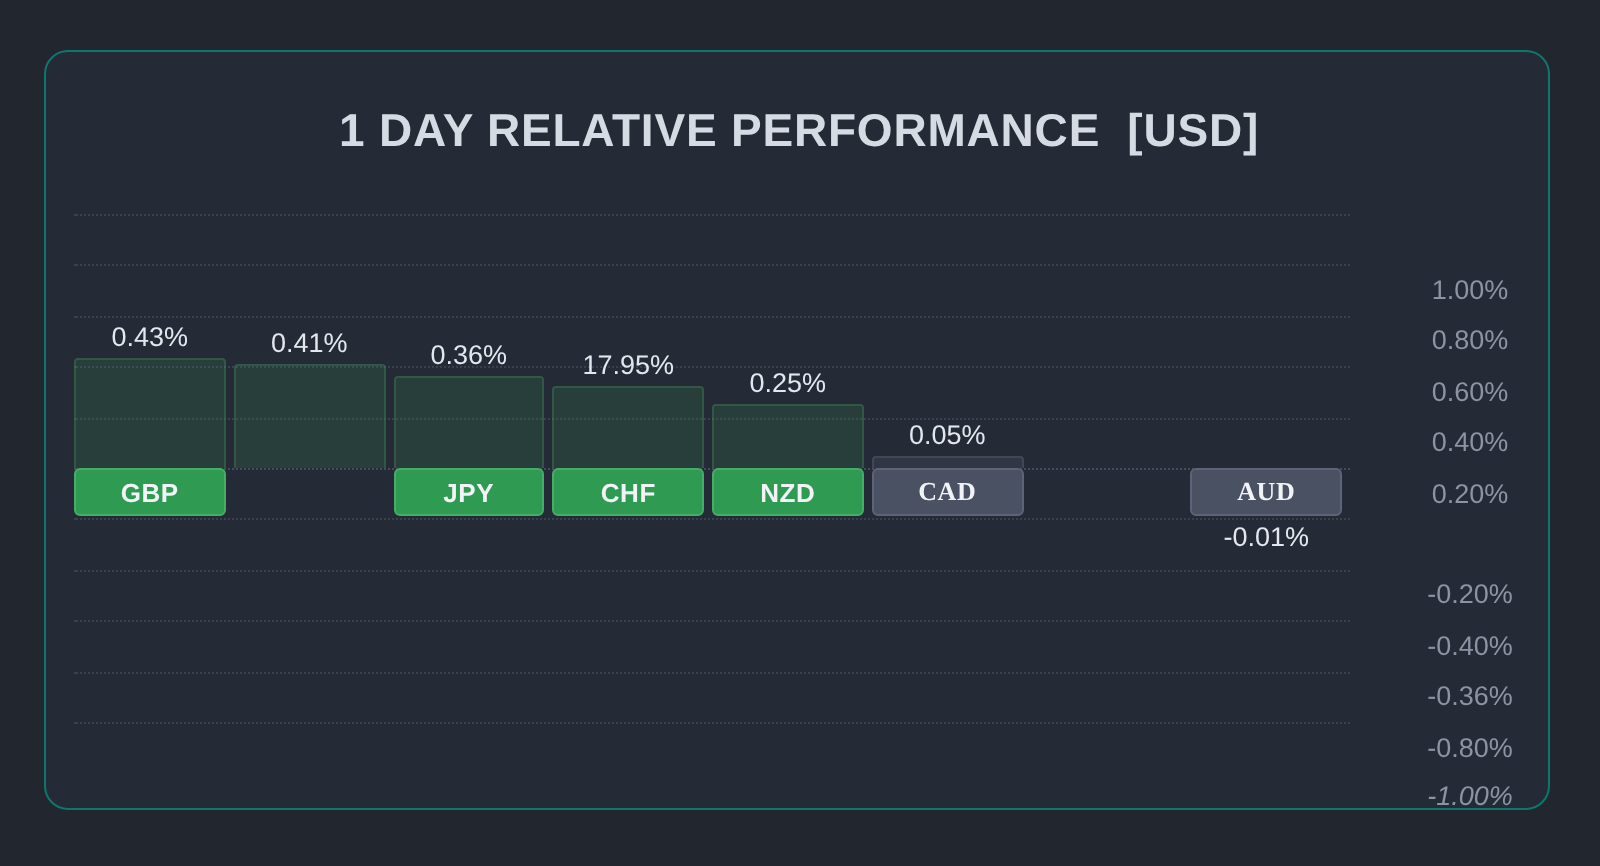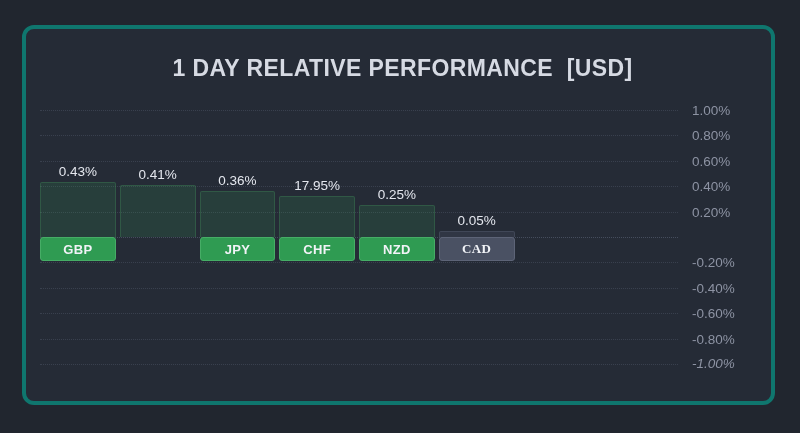--- a/index.html
+++ b/index.html
@@ -22,21 +22,21 @@
 
   
   #card {
     position: absolute;
     left: 22px;
     top: 25px;
     width: 753px;
     height: 380px;
     box-sizing: border-box;
     background: #252b36;
-    border: 4px solid #0f766e;
+    border: 1px solid #0f766e;
     border-radius: 12px;
   }
 
   
   #chart-title {
     position: absolute;
     left: 0;
     top: 26px;
     width: 753px;
     text-align: center;
@@ -64,25 +64,26 @@
     border-top: 1px dotted #39404e;
   }
   .gridline.zero {
     border-top-color: #454d5d;
   }
 
   .axis-label {
     position: absolute;
     left: 652px;          
     width: 92px;
-    text-align: left;
+    text-align: center;
     color: #8d93a3;
     font-size: 13.5px;
     transform: translateY(-50%);
     white-space: nowrap;
+    margin-top: 38px;
   }
 
   
   #bars {
     position: absolute;
     left: 0;
     top: 0;
     width: 100%;
     height: 100%;
   }
@@ -170,21 +171,21 @@
           <div class="gridline" style="top: 267.273px;"></div>
         </div>
       <div id="axis-labels">
           <div class="axis-label" style="top: 12.7273px;">1.00%</div>
           <div class="axis-label" style="top: 38.1818px;">0.80%</div>
           <div class="axis-label" style="top: 63.6364px;">0.60%</div>
           <div class="axis-label" style="top: 89.0909px;">0.40%</div>
           <div class="axis-label" style="top: 114.545px;">0.20%</div>
           <div class="axis-label" style="top: 165.455px;">-0.20%</div>
           <div class="axis-label" style="top: 190.909px;">-0.40%</div>
-          <div class="axis-label" style="top: 216.364px;">-0.60%</div>
+          <div class="axis-label" style="top: 216.364px;">-0.36%</div>
           <div class="axis-label" style="top: 241.818px;">-0.80%</div>
           <div class="axis-label" style="top: 266px; font-style: italic;">-1.00%</div>
         </div>
       <div id="bars">
           <div class="bar-group" style="left: 0px; width: 75.75px;">
             <div class="bar-body pos" style="top: 85.2727px; height: 54.7273px;"></div>
             <div class="bar-chip up" style="top: 140px;">GBP</div>
             <div class="bar-value above" style="top: 82.2727px;">0.43%</div>
           </div>
           <div class="bar-group" style="left: 79.75px; width: 75.75px;">
@@ -204,17 +205,21 @@
           <div class="bar-group" style="left: 319px; width: 75.75px;">
             <div class="bar-body pos" style="top: 108.182px; height: 31.8182px;"></div>
             <div class="bar-chip up" style="top: 140px;">NZD</div>
             <div class="bar-value above" style="top: 105.182px;">0.25%</div>
           </div>
           <div class="bar-group" style="left: 398.75px; width: 75.75px;">
             <div class="bar-body flat" style="top: 133.636px; height: 6.36364px;"></div>
             <div class="bar-chip neutral" style="top: 140px;">CAD</div>
             <div class="bar-value above" style="top: 130.636px;">0.05%</div>
           </div>
+          <div class="bar-group" style="left: 558.25px; width: 75.75px;">
+            <div class="bar-chip neutral" style="top: 140px;">AUD</div>
+            <div class="bar-value" style="top: 167px;">-0.01%</div>
+          </div>
         </div>
     </div>
 
   </div>
 </div>
 
 </body></html>

